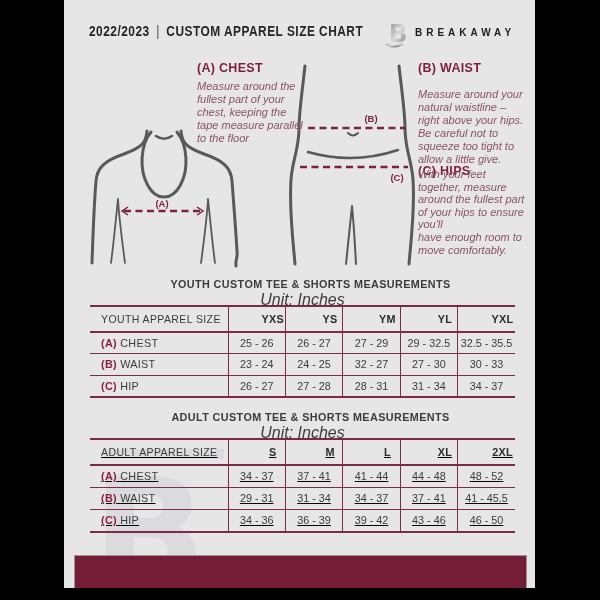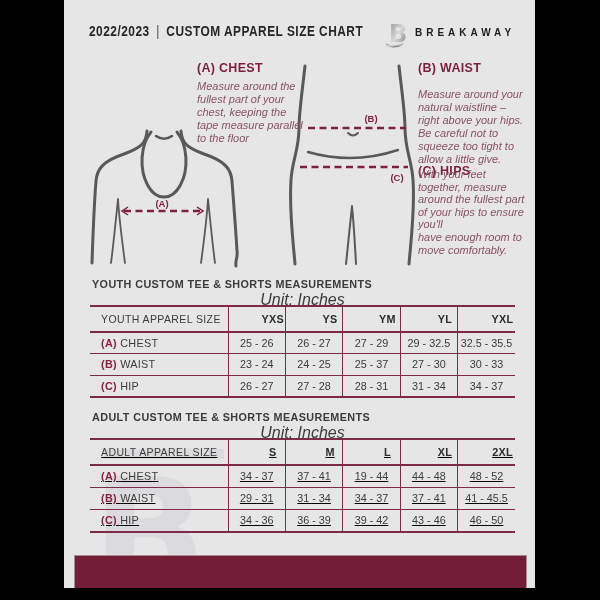--- a/index.html
+++ b/index.html
@@ -32,21 +32,21 @@
     line-height:12.9px;white-space:pre-line;
   }
   #h-chest{left:133px;top:61px;}  #p-chest{left:133px;top:80px;width:150px;}
   #h-waist{left:354px;top:61px;}  #p-waist{left:354px;top:88px;width:115px;}
   #h-hips{left:354px;top:164px;}  #p-hips{left:354px;top:168px;width:118px;line-height:12.6px;font-style:italic;}
   .fig{position:absolute;}
   #fig-torso{left:6px;top:58px;}
   #fig-legs{left:221px;top:58px;}
   
   .sec-title{
-    position:absolute;left:28px;width:425px;
+    position:absolute;left:34px;width:425px;text-align:center;
     font-size:10.8px;font-weight:bold;color:#3b3b3b;letter-spacing:.4px;white-space:nowrap;
   }
   .sec-unit{
     position:absolute;left:26px;width:425px;text-align:center;
     font-size:16px;font-style:italic;color:#3d3d3d;
   }
   #youth-title{top:278px;} #youth-unit{top:291px;}
   #adult-title{top:411px;} #adult-unit{top:424px;}
   
   .size-table{
@@ -175,21 +175,21 @@
       <td>25 - 26</td>
       <td>26 - 27</td>
       <td>27 - 29</td>
       <td>29 - 32.5</td>
       <td>32.5 - 35.5</td>
     </tr>
     <tr class="datarow">
       <td class="lblcell"><span class="pfx">(B)</span> <span>WAIST</span></td>
       <td>23 - 24</td>
       <td>24 - 25</td>
-      <td>25 - 37</td>
+      <td>32 - 27</td>
       <td>27 - 30</td>
       <td>30 - 33</td>
     </tr>
     <tr class="datarow">
       <td class="lblcell"><span class="pfx">(C)</span> <span>HIP</span></td>
       <td>26 - 27</td>
       <td>27 - 28</td>
       <td>28 - 31</td>
       <td>31 - 34</td>
       <td>34 - 37</td>
@@ -220,21 +220,21 @@
       <th>S</th>
       <th>M</th>
       <th>L</th>
       <th>XL</th>
       <th>2XL</th>
     </tr>
     <tr class="datarow">
       <td class="lblcell"><span class="pfx">(A)</span> <span>CHEST</span></td>
       <td>34 - 37</td>
       <td>37 - 41</td>
-      <td>19 - 44</td>
+      <td>41 - 44</td>
       <td>44 - 48</td>
       <td>48 - 52</td>
     </tr>
     <tr class="datarow">
       <td class="lblcell"><span class="pfx">(B)</span> <span>WAIST</span></td>
       <td>29 - 31</td>
       <td>31 - 34</td>
       <td>34 - 37</td>
       <td>37 - 41</td>
       <td>41 - 45.5</td>

